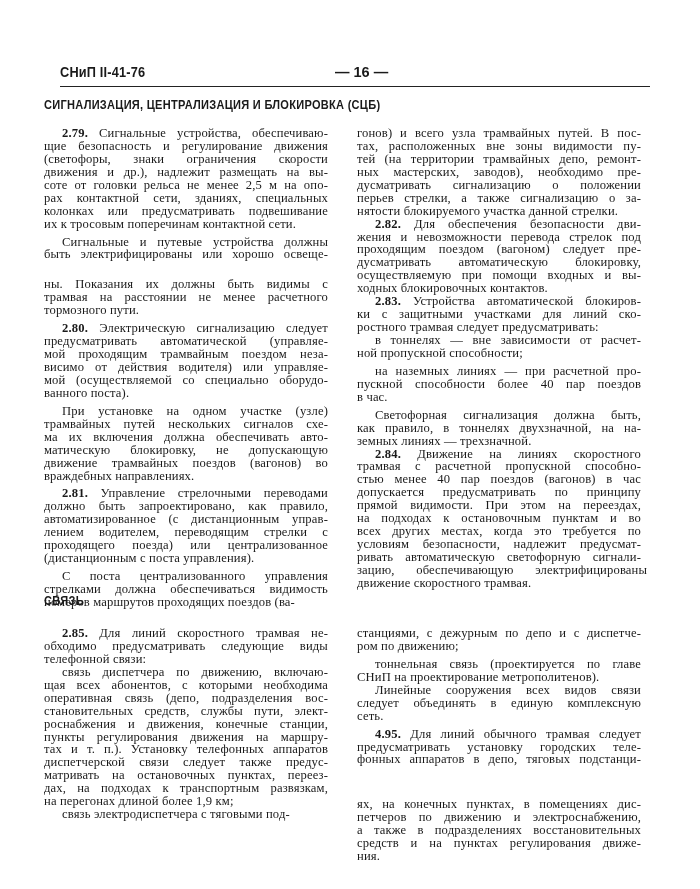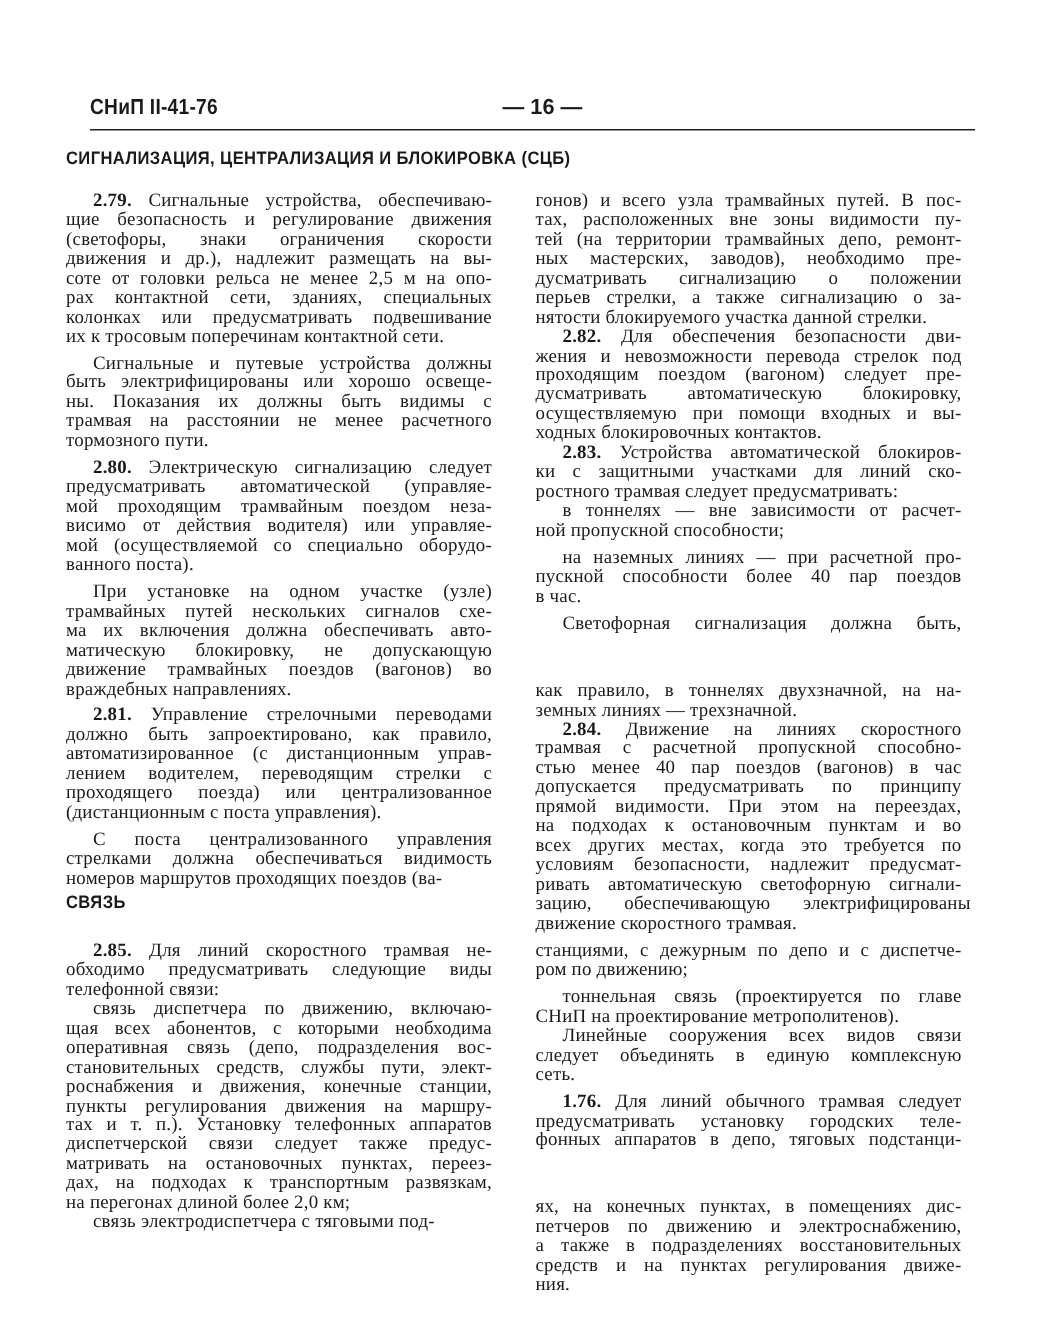--- a/index.html
+++ b/index.html
@@ -62,21 +62,21 @@
       <span class="ln" style="word-spacing: 6.23958px;"><span>движения и др.), надлежит размещать на вы-</span></span>
       <span class="ln" style="word-spacing: 3.71875px;"><span>соте от головки рельса не менее 2,5 м на опо-</span></span>
       <span class="ln" style="word-spacing: 10.8164px;"><span>рах контактной сети, зданиях, специальных</span></span>
       <span class="ln" style="word-spacing: 10.526px;"><span>колонках или предусматривать подвешивание</span></span>
       <span class="ln last"><span>их к тросовым поперечинам контактной сети.</span></span>
     </span>
     <span class="gap"></span>
     <span class="para">
       <span class="ln ind" style="word-spacing: 7.30078px;"><span>Сигнальные и путевые устройства должны</span></span>
       <span class="ln" style="word-spacing: 6.57031px;"><span>быть электрифицированы или хорошо освеще-</span></span>
-      <span class="ln" style="word-spacing: 9.11979px;"><span>ны. Показания их должны быть видимы с</span></span>
+      <span class="ln" style="word-spacing: 9.11979px; margin-top: 17px;"><span>ны. Показания их должны быть видимы с</span></span>
       <span class="ln" style="word-spacing: 8.79688px;"><span>трамвая на расстоянии не менее расчетного</span></span>
       <span class="ln last"><span>тормозного пути.</span></span>
     </span>
     <span class="gap"></span>
     <span class="para">
       <span class="ln ind" style="word-spacing: 7.95833px;"><b>2.80.</b> <span>Электрическую сигнализацию следует</span></span>
       <span class="ln" style="word-spacing: 19.7734px;"><span>предусматривать автоматической (управляе-</span></span>
       <span class="ln" style="word-spacing: 9.75391px;"><span>мой проходящим трамвайным поездом неза-</span></span>
       <span class="ln" style="word-spacing: 7.61875px;"><span>висимо от действия водителя) или управляе-</span></span>
       <span class="ln" style="word-spacing: 7.21094px;"><span>мой (осуществляемой со специально оборудо-</span></span>
@@ -136,21 +136,21 @@
     </span>
     <span class="gap"></span>
     <span class="para">
       <span class="ln ind" style="word-spacing: 4.60677px;"><span>на наземных линиях — при расчетной про-</span></span>
       <span class="ln" style="word-spacing: 9.15312px;"><span>пускной способности более 40 пар поездов</span></span>
       <span class="ln last"><span>в час.</span></span>
     </span>
     <span class="gap"></span>
     <span class="para">
       <span class="ln ind" style="word-spacing: 12.9062px;"><span>Светофорная сигнализация должна быть,</span></span>
-      <span class="ln" style="word-spacing: 6.61458px; margin-top: 32px;"><span>как правило, в тоннелях двухзначной, на на-</span></span>
+      <span class="ln" style="word-spacing: 6.61458px;"><span>как правило, в тоннелях двухзначной, на на-</span></span>
       <span class="ln last"><span>земных линиях — трехзначной.</span></span>
     </span>
     <span class="para">
       <span class="ln ind" style="word-spacing: 12.9688px;"><b>2.84.</b> <span>Движение на линиях скоростного</span></span>
       <span class="ln" style="word-spacing: 11.0977px;"><span>трамвая с расчетной пропускной способно-</span></span>
       <span class="ln" style="word-spacing: 7.3125px;"><span>стью менее 40 пар поездов (вагонов) в час</span></span>
       <span class="ln" style="word-spacing: 15.4219px;"><span>допускается предусматривать по принципу</span></span>
       <span class="ln" style="word-spacing: 9.12813px;"><span>прямой видимости. При этом на переездах,</span></span>
       <span class="ln" style="word-spacing: 8.33594px;"><span>на подходах к остановочным пунктам и во</span></span>
       <span class="ln" style="word-spacing: 7.94271px;"><span>всех других местах, когда это требуется по</span></span>
@@ -172,21 +172,21 @@
       <span class="ln ind" style="word-spacing: 8.58594px;"><span>связь диспетчера по движению, включаю-</span></span>
       <span class="ln" style="word-spacing: 7.67188px;"><span>щая всех абонентов, с которыми необходима</span></span>
       <span class="ln" style="word-spacing: 9.26953px;"><span>оперативная связь (депо, подразделения вос-</span></span>
       <span class="ln" style="word-spacing: 7.83203px;"><span>становительных средств, службы пути, элект-</span></span>
       <span class="ln" style="word-spacing: 8.67188px;"><span>роснабжения и движения, конечные станции,</span></span>
       <span class="ln" style="word-spacing: 8.93359px;"><span>пункты регулирования движения на маршру-</span></span>
       <span class="ln" style="word-spacing: 5.72917px;"><span>тах и т. п.). Установку телефонных аппаратов</span></span>
       <span class="ln" style="word-spacing: 11.0273px;"><span>диспетчерской связи следует также предус-</span></span>
       <span class="ln" style="word-spacing: 9.23438px;"><span>матривать на остановочных пунктах, переез-</span></span>
       <span class="ln" style="word-spacing: 7.83437px;"><span>дах, на подходах к транспортным развязкам,</span></span>
-      <span class="ln last"><span>на перегонах длиной более 2,0 км;</span></span>
+      <span class="ln last"><span>на перегонах длиной более 1,9 км;</span></span>
     </span>
     <span class="para">
       <span class="ln last ind"><span>связь электродиспетчера с тяговыми под-</span></span>
     </span>
   </div>
 <div class="col" id="s1-right" style="left:357px; top:627px;">
     <span class="para">
       <span class="ln" style="word-spacing: 4.23661px;"><span>станциями, с дежурным по депо и с диспетче-</span></span>
       <span class="ln last"><span>ром по движению;</span></span>
     </span>
@@ -195,21 +195,21 @@
       <span class="ln ind" style="word-spacing: 8.85156px;"><span>тоннельная связь (проектируется по главе</span></span>
       <span class="ln last"><span>СНиП на проектирование метрополитенов).</span></span>
     </span>
     <span class="para">
       <span class="ln ind" style="word-spacing: 11.3672px;"><span>Линейные сооружения всех видов связи</span></span>
       <span class="ln" style="word-spacing: 11.1133px;"><span>следует объединять в единую комплексную</span></span>
       <span class="ln last"><span>сеть.</span></span>
     </span>
     <span class="gap"></span>
     <span class="para">
-      <span class="ln ind" style="word-spacing: 5.97187px;"><b>1.76.</b> <span>Для линий обычного трамвая следует</span></span>
+      <span class="ln ind" style="word-spacing: 5.97187px;"><b>4.95.</b> <span>Для линий обычного трамвая следует</span></span>
       <span class="ln" style="word-spacing: 13.8229px;"><span>предусматривать установку городских теле-</span></span>
       <span class="ln" style="word-spacing: 5.60625px;"><span>фонных аппаратов в депо, тяговых подстанци-</span></span>
       <span class="ln" style="word-spacing: 6.1849px; margin-top: 32px;"><span>ях, на конечных пунктах, в помещениях дис-</span></span>
       <span class="ln" style="word-spacing: 8.87109px;"><span>петчеров по движению и электроснабжению,</span></span>
       <span class="ln" style="word-spacing: 7.91797px;"><span>а также в подразделениях восстановительных</span></span>
       <span class="ln" style="word-spacing: 8.50625px;"><span>средств и на пунктах регулирования движе-</span></span>
       <span class="ln last"><span>ния.</span></span>
     </span>
   </div>
 

